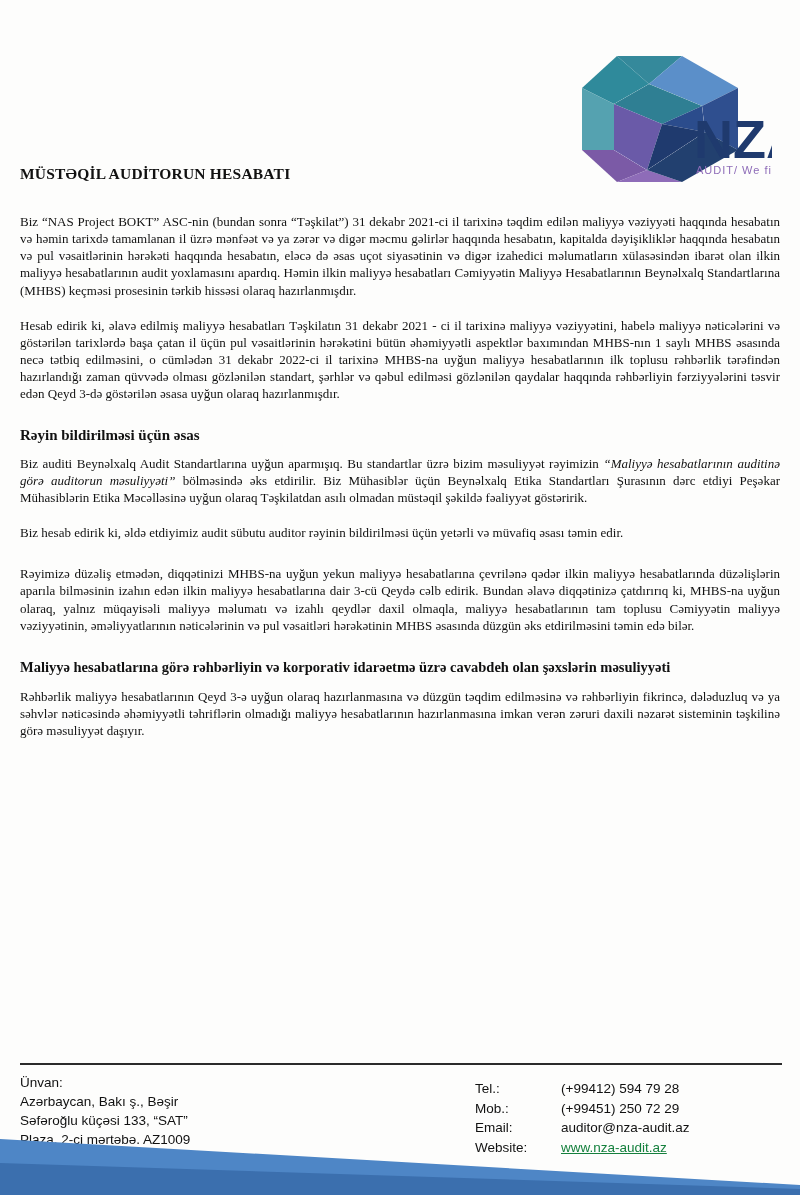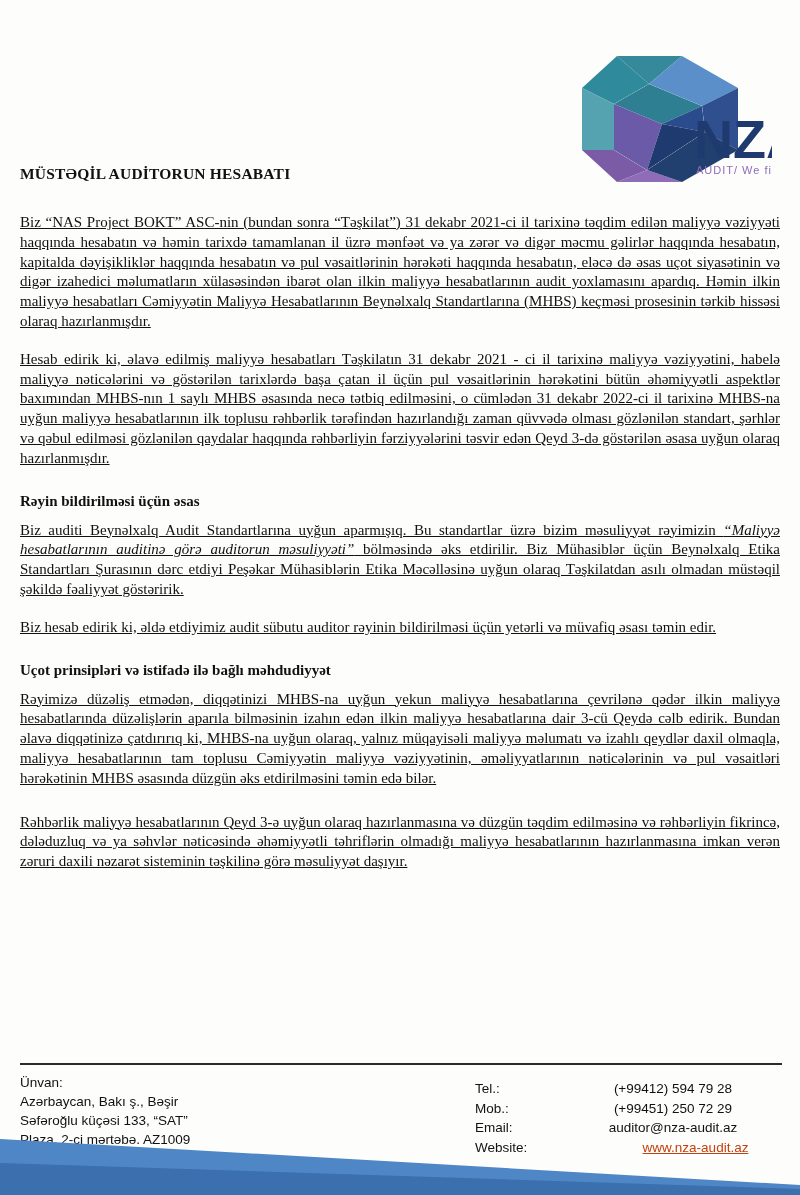--- a/index.html
+++ b/index.html
@@ -54,25 +54,24 @@
     margin: 0 0 26px 0;
   }
 
   .section-head {
     font-weight: bold;
     font-size: 15px;
     margin: 0 0 11px 0;
   }
 
   p.body-text {
-    font-size: 15px;
+    font-size: 13px;
     line-height: 1.32;
     text-align: justify;
     margin: 0 0 18px 0;
-    text-decoration: underline;
   }
   p.body-text.gap   { margin-bottom: 24px; }
 
   .ital { font-style: italic; }
 
   .resp-head {
     font-weight: bold;
     font-size: 14.5px;
     line-height: 1.3;
     margin: 0 0 11px 0;
@@ -109,24 +108,23 @@
     left: 455px;
     top: 6px;
     width: 310px;
   }
   .contact-row {
     display: flex;
     line-height: 1.45;
     gap: 8px;
   }
   .contact-key { width: 78px; }
-  .contact-val { flex: 1; text-align: center; }
+  .contact-val { flex: 1; }
   .contact-val a {
-    color: #c2410c;
-    margin-left: 45px;
+    color: #15803d;
   }
 
   
   .wedge {
     position: absolute;
     left: 0;
     bottom: 0;
     width: 800px;
     height: 62px;
   }
@@ -169,23 +167,23 @@
     <h1 class="title">MÜSTƏQİL AUDİTORUN HESABATI</h1>
 
 
     <p class="body-text">Biz “NAS Project BOKT” ASC-nin (bundan sonra “Təşkilat”) 31 dekabr 2021-ci il tarixinə təqdim edilən maliyyə vəziyyəti haqqında hesabatın və həmin tarixdə tamamlanan il üzrə mənfəət və ya zərər və digər məcmu gəlirlər haqqında hesabatın, kapitalda dəyişikliklər haqqında hesabatın və pul vəsaitlərinin hərəkəti haqqında hesabatın, eləcə də əsas uçot siyasətinin və digər izahedici məlumatların xülasəsindən ibarət olan ilkin maliyyə hesabatlarının audit yoxlamasını apardıq. Həmin ilkin maliyyə hesabatları Cəmiyyətin Maliyyə Hesabatlarının Beynəlxalq Standartlarına (MHBS) keçməsi prosesinin tərkib hissəsi olaraq hazırlanmışdır.</p>
     <p class="body-text gap">Hesab edirik ki, əlavə edilmiş maliyyə hesabatları Təşkilatın 31 dekabr 2021 - ci il tarixinə maliyyə vəziyyətini, habelə maliyyə nəticələrini və göstərilən tarixlərdə başa çatan il üçün pul vəsaitlərinin hərəkətini bütün əhəmiyyətli aspektlər baxımından MHBS-nın 1 saylı MHBS əsasında necə tətbiq edilməsini, o cümlədən 31 dekabr 2022-ci il tarixinə MHBS-na uyğun maliyyə hesabatlarının ilk toplusu rəhbərlik tərəfindən hazırlandığı zaman qüvvədə olması gözlənilən standart, şərhlər və qəbul edilməsi gözlənilən qaydalar haqqında rəhbərliyin fərziyyələrini təsvir edən Qeyd 3-də göstərilən əsasa uyğun olaraq hazırlanmışdır.</p>
 
     <h2 class="section-head">Rəyin bildirilməsi üçün əsas</h2>
     <p class="body-text">Biz auditi Beynəlxalq Audit Standartlarına uyğun aparmışıq. Bu standartlar üzrə bizim məsuliyyət rəyimizin <span class="ital">“Maliyyə hesabatlarının auditinə görə auditorun məsuliyyəti”</span> bölməsində əks etdirilir. Biz Mühasiblər üçün Beynəlxalq Etika Standartları Şurasının dərc etdiyi Peşəkar Mühasiblərin Etika Məcəlləsinə uyğun olaraq Təşkilatdan asılı olmadan müstəqil şəkildə fəaliyyət göstəririk.</p>
     <p class="body-text gap">Biz hesab edirik ki, əldə etdiyimiz audit sübutu auditor rəyinin bildirilməsi üçün yetərli və müvafiq əsası təmin edir.</p>
 
-    <h2 class="section-head">Uçot prinsipləri və istifadə ilə bağlı məhdudiyyət</h2>
     <p class="body-text gap">Rəyimizə düzəliş etmədən, diqqətinizi MHBS-na uyğun yekun maliyyə hesabatlarına çevrilənə qədər ilkin maliyyə hesabatlarında düzəlişlərin aparıla bilməsinin izahın edən ilkin maliyyə hesabatlarına dair 3-cü Qeydə cəlb edirik. Bundan əlavə diqqətinizə çatdırırıq ki, MHBS-na uyğun olaraq, yalnız müqayisəli maliyyə məlumatı və izahlı qeydlər daxil olmaqla, maliyyə hesabatlarının tam toplusu Cəmiyyətin maliyyə vəziyyətinin, əməliyyatlarının nəticələrinin və pul vəsaitləri hərəkətinin MHBS əsasında düzgün əks etdirilməsini təmin edə bilər.</p>
 
+    <h2 class="resp-head">Maliyyə hesabatlarına görə rəhbərliyin və korporativ idarəetmə üzrə cavabdeh olan şəxslərin məsuliyyəti</h2>
     <p class="body-text">Rəhbərlik maliyyə hesabatlarının Qeyd 3-ə uyğun olaraq hazırlanmasına və düzgün təqdim edilməsinə və rəhbərliyin fikrincə, dələduzluq və ya səhvlər nəticəsində əhəmiyyətli təhriflərin olmadığı maliyyə hesabatlarının hazırlanmasına imkan verən zəruri daxili nəzarət sisteminin təşkilinə görə məsuliyyət daşıyır.</p>
 
   </div>
 
   <div class="footer-rule"></div>
 
   <div class="footer">
     <div class="footer-left">
       <div class="label">Ünvan:</div>
       <div>Azərbaycan, Bakı ş., Bəşir</div>

